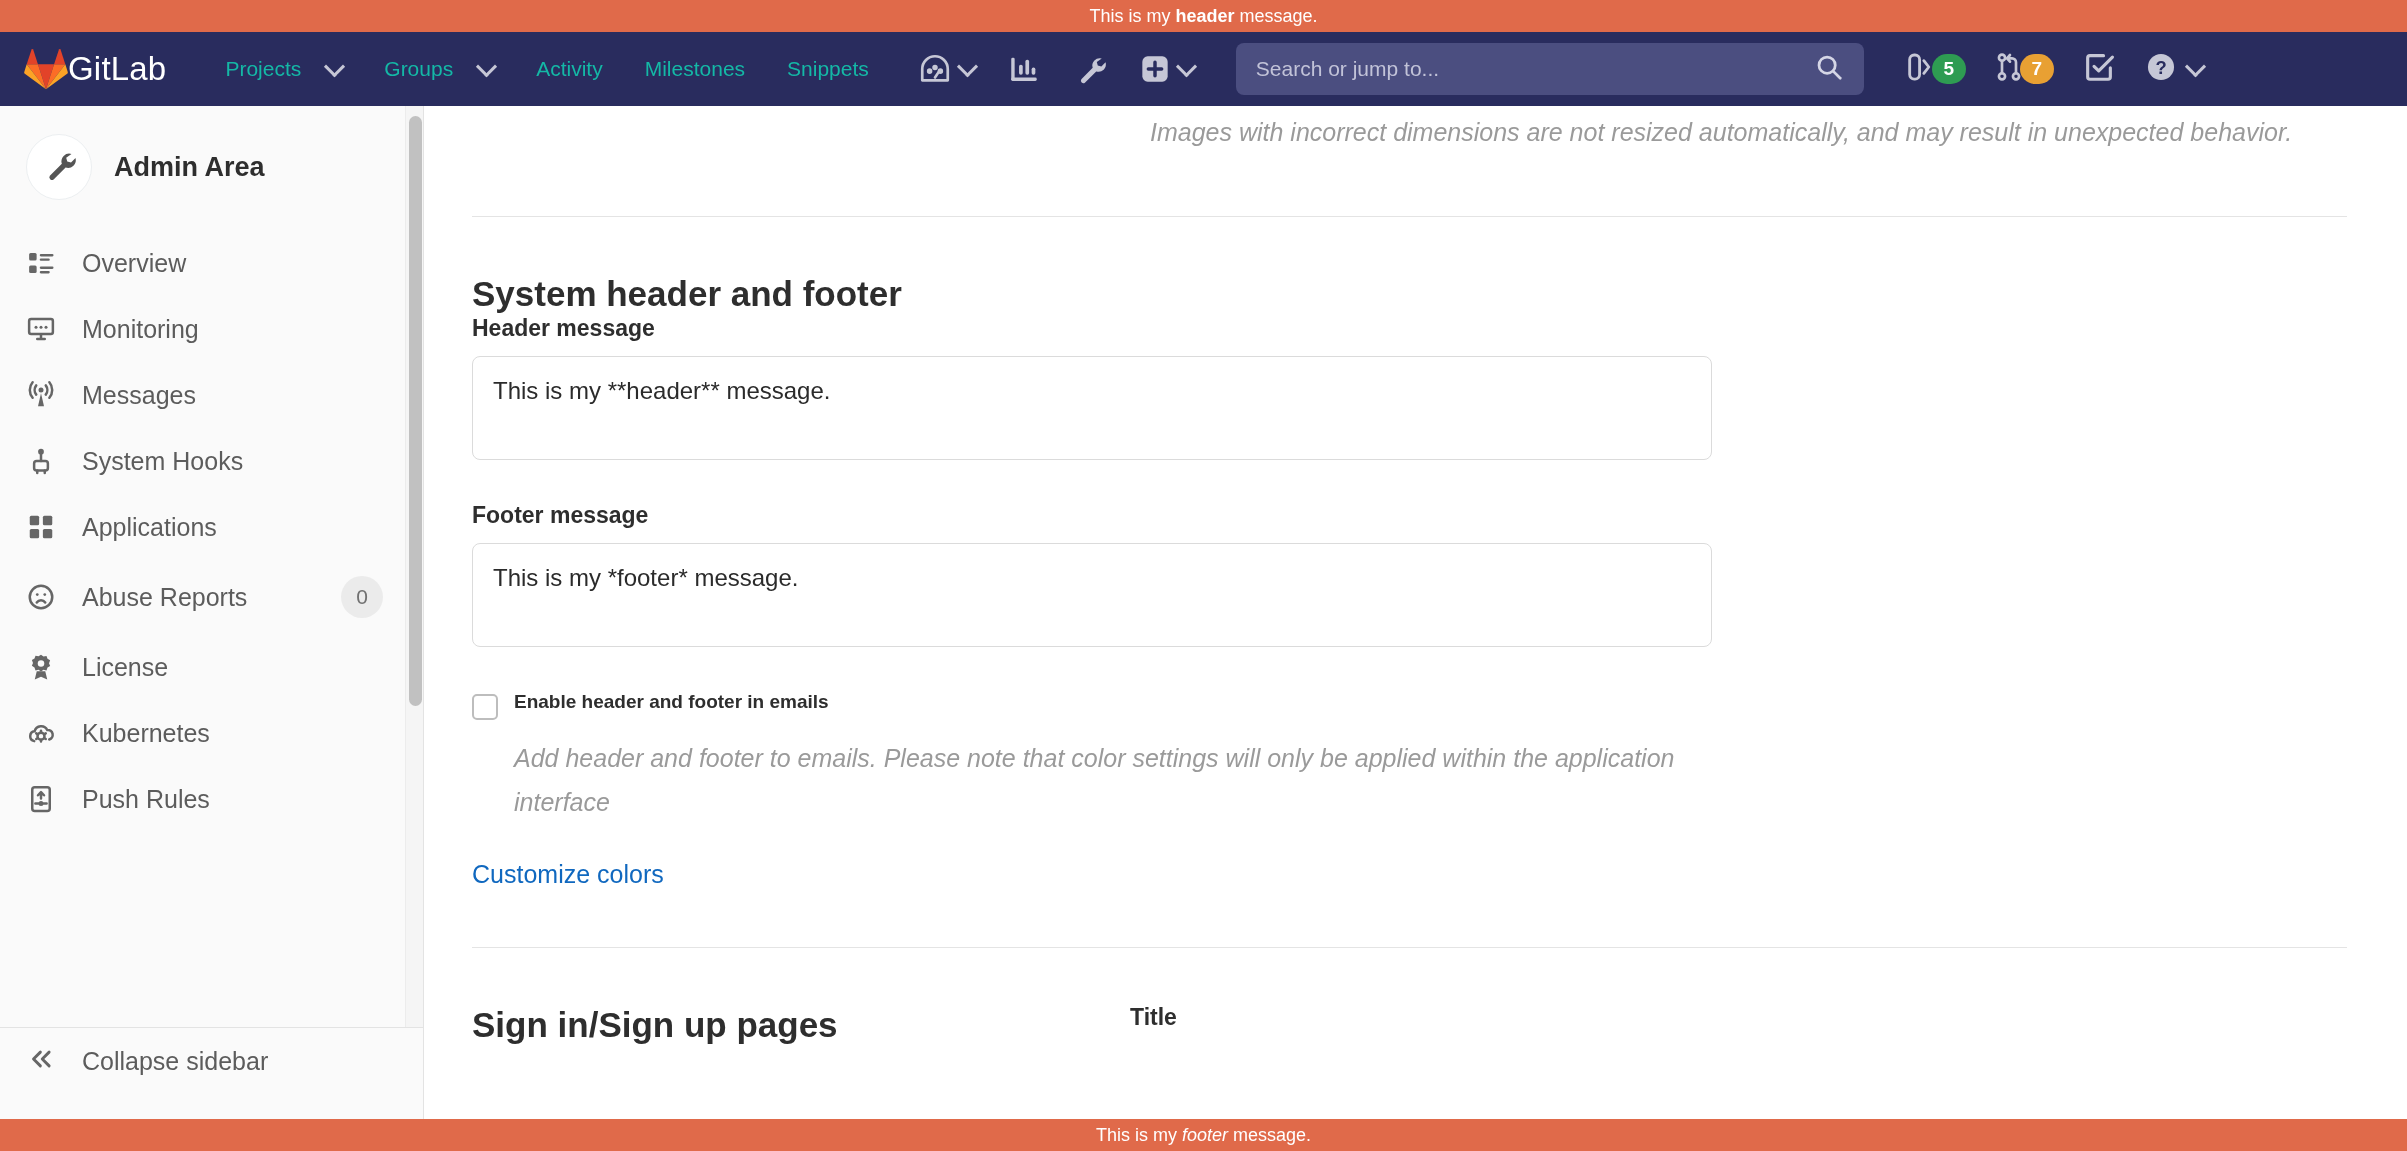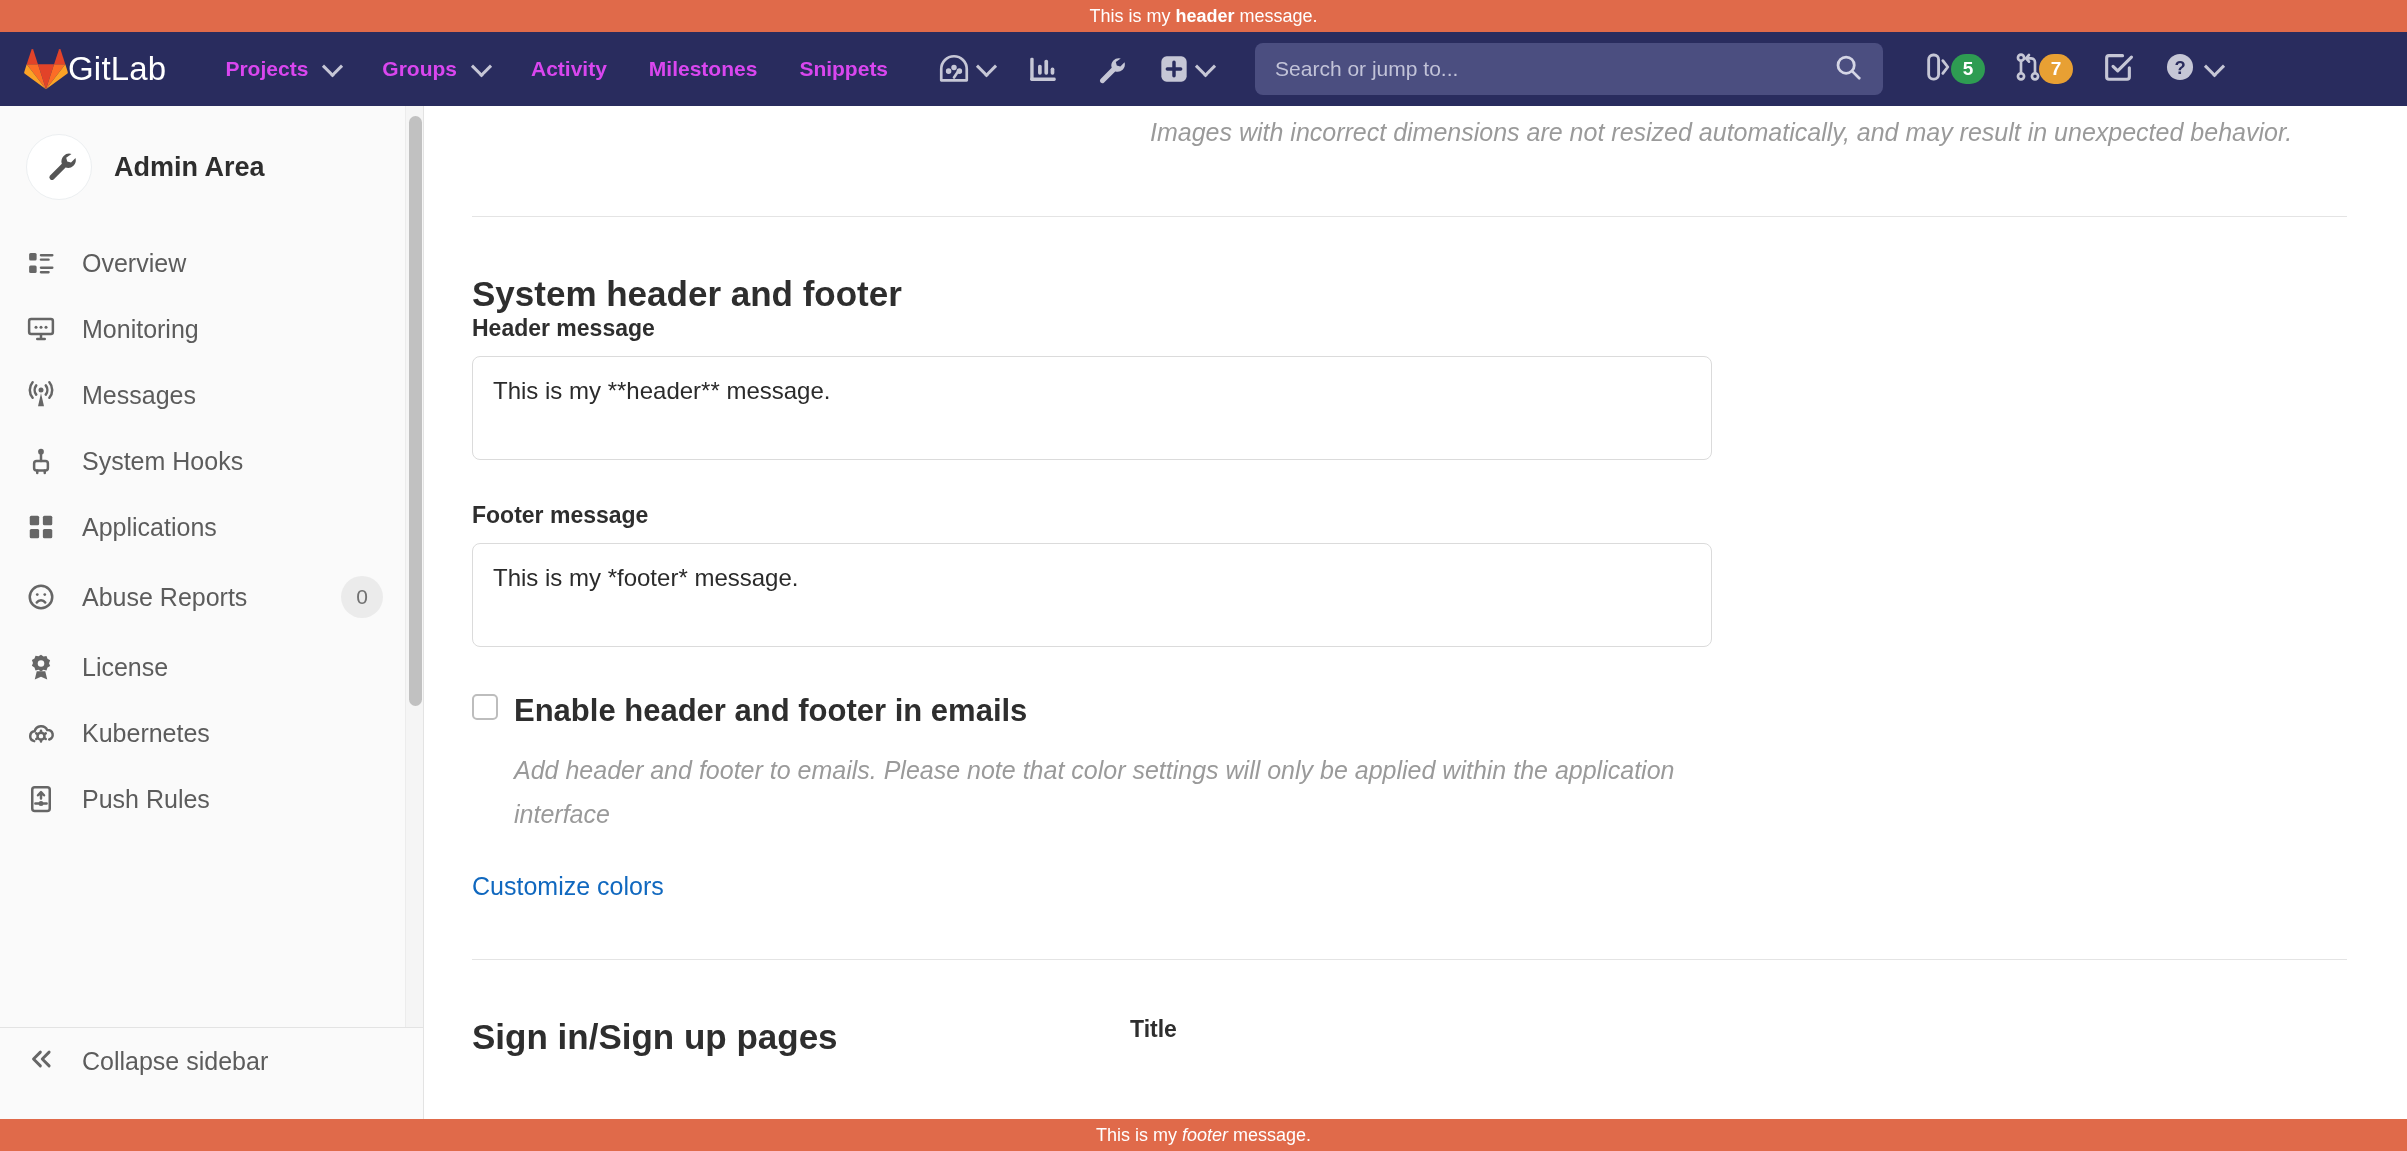--- a/index.html
+++ b/index.html
@@ -46,25 +46,25 @@
   }
   .brand-logo { width: 44px; height: 42px; display: block; }
   .brand-name {
     color: #ffffff;
     font-size: 33px;
     font-weight: 400;
     letter-spacing: .2px;
   }
   .nav-links { display: flex; align-items: center; gap: 0; }
   .nav-link {
-    color: #d946ef;
+    color: #14b8a6;
     font-size: 21px;
-    font-weight: 700;
+    font-weight: 400;
     padding: 10px 21px;
-    display: flex; align-items: center; gap: 17px;
+    display: flex; align-items: center; gap: 26px;
     cursor: pointer;
     white-space: nowrap;
   }
   .chev {
     display: inline-block;
     width: 15px; height: 15px;
     border-right: 3px solid #c6c7d6;
     border-bottom: 3px solid #c6c7d6;
     transform: rotate(45deg) translate(-2px,-2px);
   }
@@ -281,21 +281,21 @@
   .cb {
     width: 26px; height: 26px;
     border: 2px solid #bdbdbd;
     border-radius: 5px;
     background: #fff;
     flex: none;
     margin-top: 5px;
     cursor: pointer;
   }
   .cb-label {
-    font-size: 31px;
+    font-size: 19px;
     font-weight: 700;
     color: #2e2e2e;
     cursor: pointer;
     line-height: 1.4;
   }
   .help-text {
     font-style: italic;
     color: #9a9a9a;
     font-size: 25px;
     line-height: 44px;

